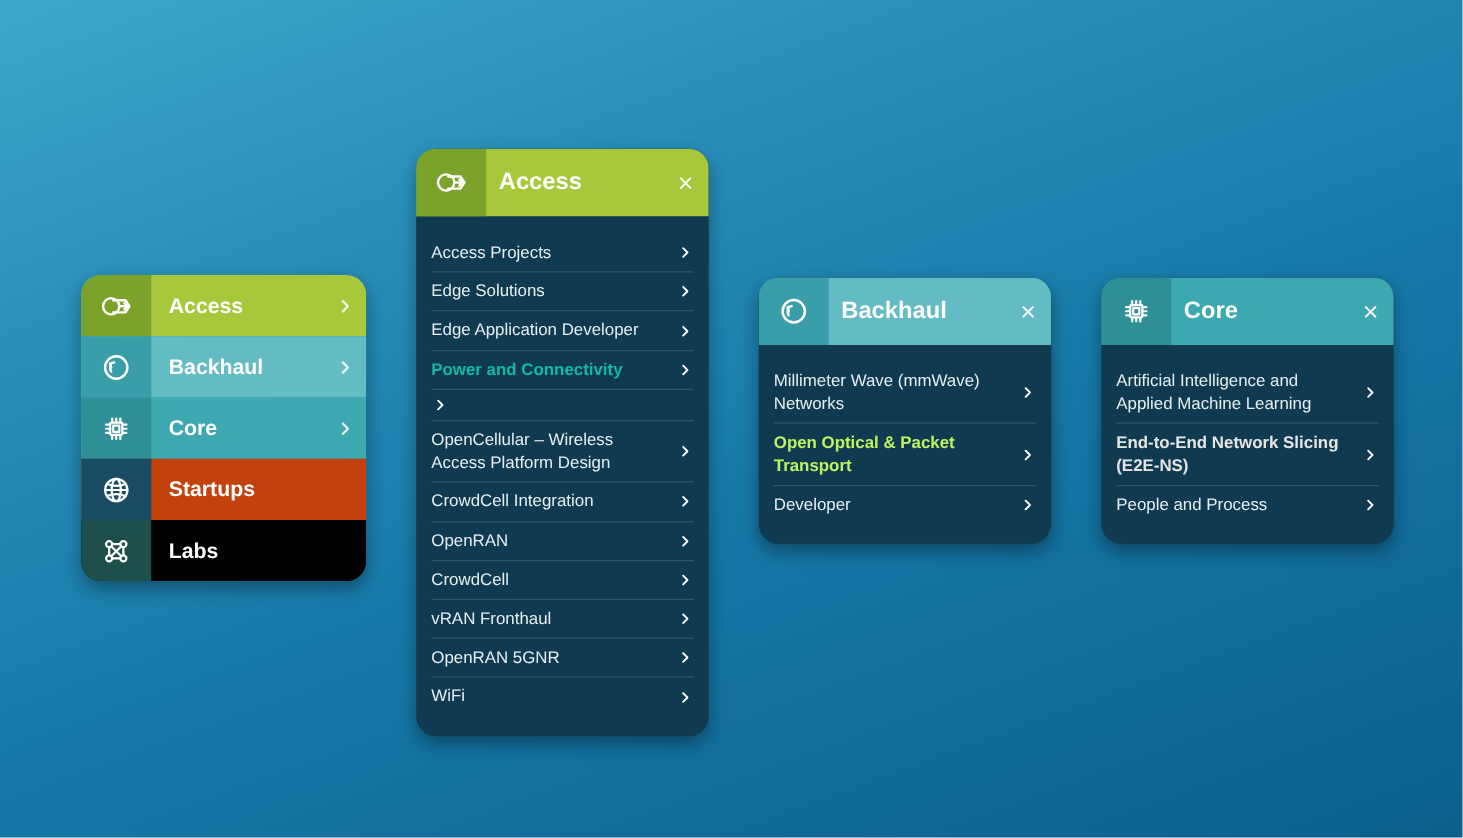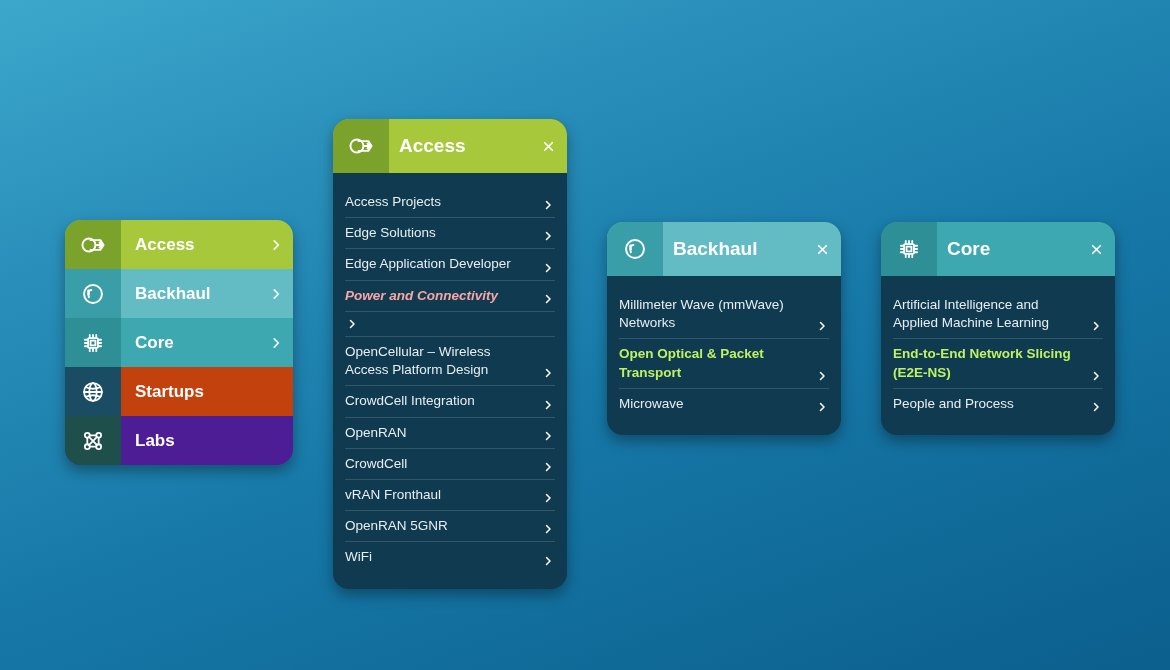--- a/index.html
+++ b/index.html
@@ -79,21 +79,21 @@
     width: 38px;
     display: flex;
     align-items: center;
     justify-content: center;
     cursor: pointer;
   }
   .exp-body { padding: 14px 12px 16px 12px; }
 
   .list-item {
     display: flex;
-    align-items: flex-end;
+    align-items: center;
     color: #e8eef1;
     font-size: 13.5px;
     line-height: 1.35;
     padding: 6px 0;
     border-bottom: 1px solid rgba(255,255,255,.15);
     cursor: pointer;
   }
   .list-item:last-child { border-bottom: none; }
   .list-item .txt { flex: 1; padding-right: 6px; }
   .list-item.selected .txt { font-weight: 700; }
@@ -176,21 +176,21 @@
           <path d="M7 22 Q16 18 25 22"></path>
         </svg>
       </div>
       <span class="nav-label">Startups</span>
       <span class="nav-chevron hidden">
         <svg width="14" height="14" viewBox="0 0 24 24" fill="none" stroke="#ffffff" stroke-width="3" stroke-linecap="round" stroke-linejoin="round">
           <polyline points="9 5 16 12 9 19"></polyline>
         </svg>
       </span>
     </div>
-    <div class="nav-item" style="background:#4c1d95;align-items:center;">
+    <div class="nav-item" style="background:#000000;align-items:center;">
       <div class="nav-icon-box" style="background:#1f4f4a;">
         <svg width="26" height="26" viewBox="0 0 32 32" fill="none" stroke="#ffffff" stroke-width="2.2" stroke-linecap="round" stroke-linejoin="round">
           <circle cx="9" cy="9" r="3"></circle>
           <circle cx="23" cy="9" r="3"></circle>
           <circle cx="9" cy="23" r="3"></circle>
           <circle cx="23" cy="23" r="3"></circle>
           <line x1="11" y1="11" x2="21" y2="21"></line>
           <line x1="21" y1="11" x2="11" y2="21"></line>
           <line x1="12" y1="9" x2="20" y2="9"></line>
           <line x1="12" y1="23" x2="20" y2="23"></line>
@@ -244,21 +244,21 @@
       </div>
       <div class="list-item">
         <span class="txt">Edge Application Developer</span>
         <span class="list-chev">
           <svg width="12" height="12" viewBox="0 0 24 24" fill="none" stroke="#ffffff" stroke-width="3" stroke-linecap="round" stroke-linejoin="round">
             <polyline points="9 5 16 12 9 19"></polyline>
           </svg>
         </span>
       </div>
       <div class="list-item selected">
-        <span class="txt" style="color:#fca5a5;font-style:italic;">Power and Connectivity</span>
+        <span class="txt" style="color:#14b8a6;">Power and Connectivity</span>
         <span class="list-chev">
           <svg width="12" height="12" viewBox="0 0 24 24" fill="none" stroke="#ffffff" stroke-width="3" stroke-linecap="round" stroke-linejoin="round">
             <polyline points="9 5 16 12 9 19"></polyline>
           </svg>
         </span>
       </div>
       <div class="list-item">
         <span class="list-chev">
           <svg width="12" height="12" viewBox="0 0 24 24" fill="none" stroke="#ffffff" stroke-width="3" stroke-linecap="round" stroke-linejoin="round">
             <polyline points="9 5 16 12 9 19"></polyline>
@@ -351,21 +351,21 @@
       </div>
       <div class="list-item selected">
         <span class="txt" style="color:#bef264;">Open Optical &amp; Packet Transport</span>
         <span class="list-chev">
           <svg width="12" height="12" viewBox="0 0 24 24" fill="none" stroke="#ffffff" stroke-width="3" stroke-linecap="round" stroke-linejoin="round">
             <polyline points="9 5 16 12 9 19"></polyline>
           </svg>
         </span>
       </div>
       <div class="list-item">
-        <span class="txt">Microwave</span>
+        <span class="txt">Developer</span>
         <span class="list-chev">
           <svg width="12" height="12" viewBox="0 0 24 24" fill="none" stroke="#ffffff" stroke-width="3" stroke-linecap="round" stroke-linejoin="round">
             <polyline points="9 5 16 12 9 19"></polyline>
           </svg>
         </span>
       </div>
     </div>
   </div>
 <div id="panel-core" class="panel exp-panel">
     <div class="exp-header" style="background:#3ea8b0;">
@@ -398,21 +398,21 @@
     <div class="exp-body">
       <div class="list-item">
         <span class="txt">Artificial Intelligence and Applied Machine Learning</span>
         <span class="list-chev">
           <svg width="12" height="12" viewBox="0 0 24 24" fill="none" stroke="#ffffff" stroke-width="3" stroke-linecap="round" stroke-linejoin="round">
             <polyline points="9 5 16 12 9 19"></polyline>
           </svg>
         </span>
       </div>
       <div class="list-item selected">
-        <span class="txt" style="color:#bef264;">End-to-End Network Slicing (E2E-NS)</span>
+        <span class="txt" style="color:#e5e5e5;">End-to-End Network Slicing (E2E-NS)</span>
         <span class="list-chev">
           <svg width="12" height="12" viewBox="0 0 24 24" fill="none" stroke="#ffffff" stroke-width="3" stroke-linecap="round" stroke-linejoin="round">
             <polyline points="9 5 16 12 9 19"></polyline>
           </svg>
         </span>
       </div>
       <div class="list-item">
         <span class="txt">People and Process</span>
         <span class="list-chev">
           <svg width="12" height="12" viewBox="0 0 24 24" fill="none" stroke="#ffffff" stroke-width="3" stroke-linecap="round" stroke-linejoin="round">

